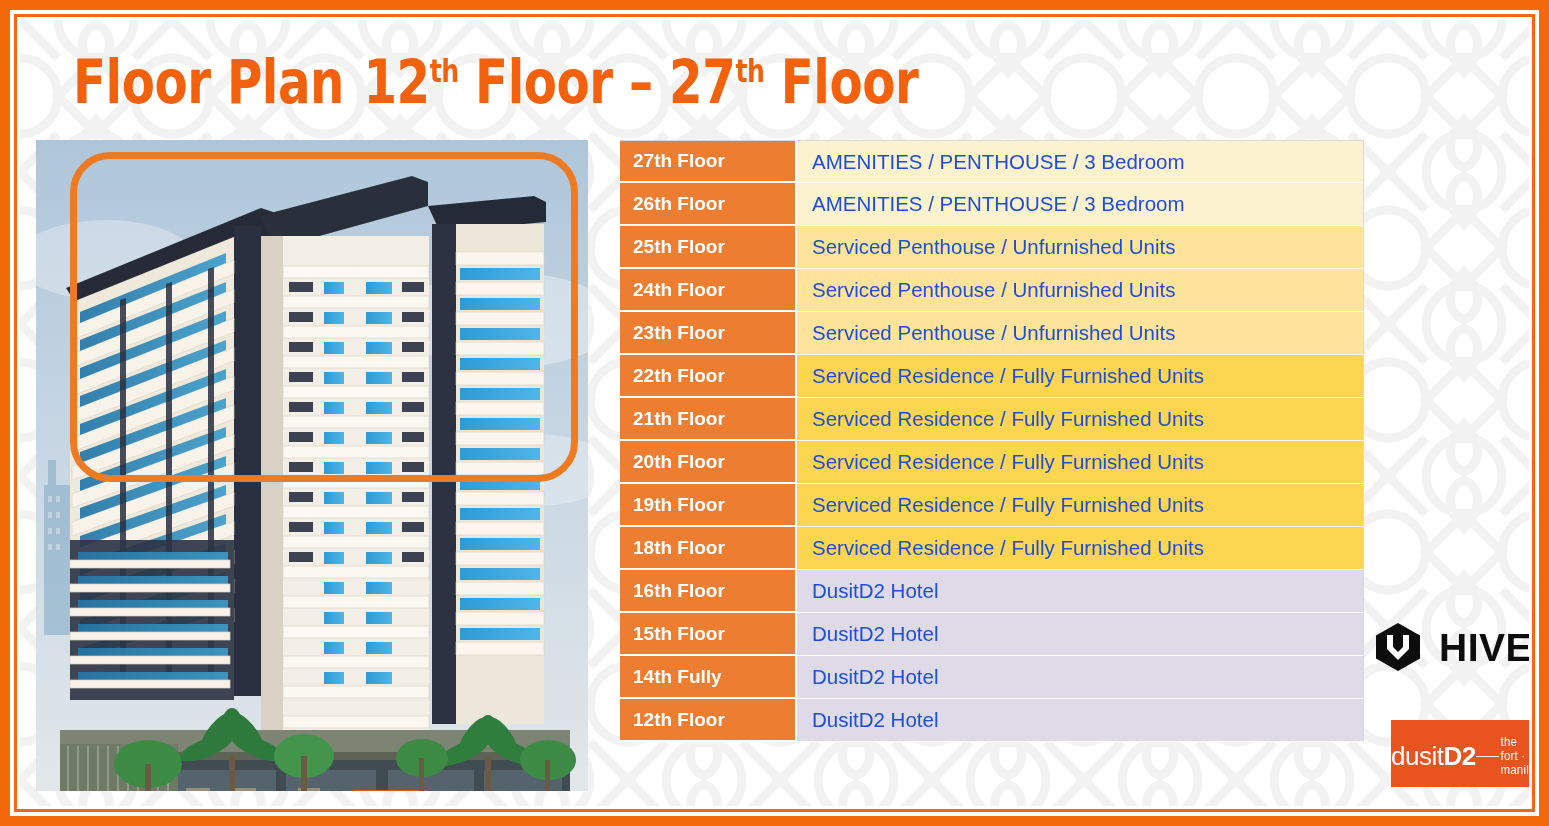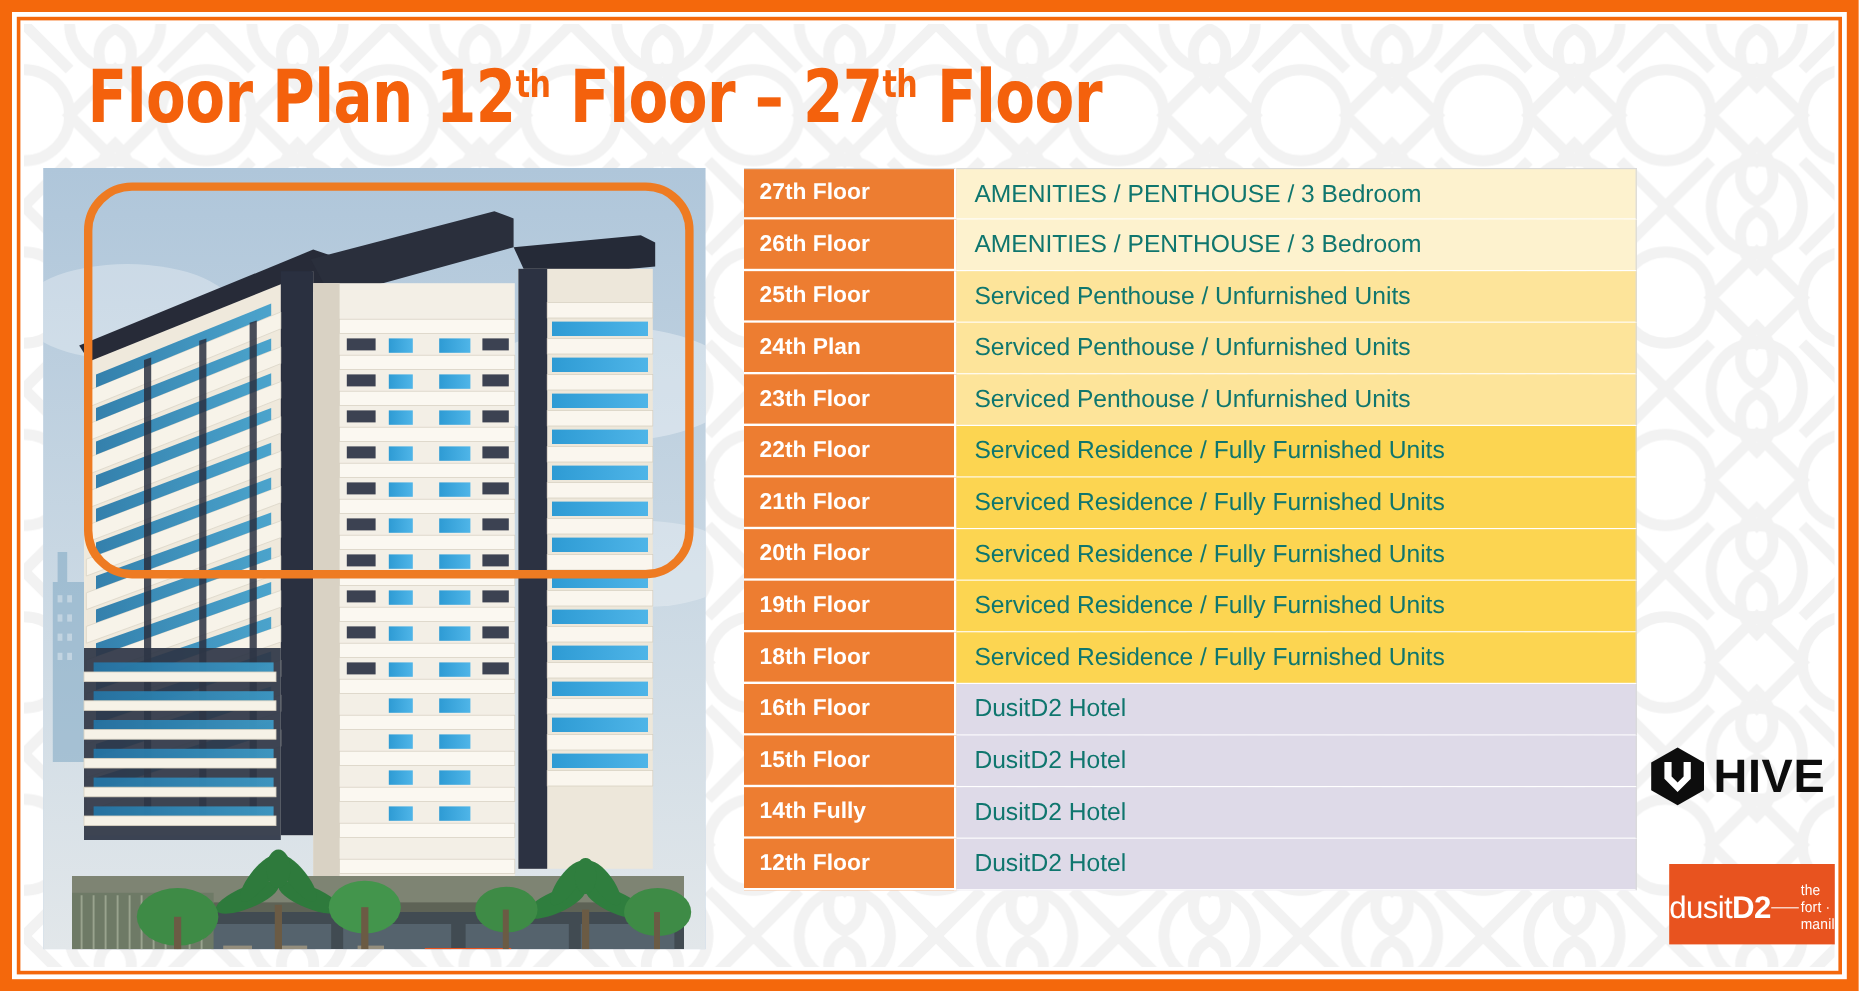--- a/index.html
+++ b/index.html
@@ -109,21 +109,21 @@
     color: #ffffff;
     font-weight: bold;
     font-size: 19px;
     padding-left: 13px;
     border-bottom: 2px solid #ffffff;
     border-right: 2px solid #ffffff;
     font-family: "Liberation Sans", sans-serif;
     white-space: nowrap;
   }
   .floor-desc {
-    color: #0f766e;
+    color: #1d4ed8;
     font-size: 20.5px;
     padding-left: 15px;
     border-bottom: 1px solid #ffffff;
     border-right: 1px solid #d9d9d9;
     font-family: "Liberation Sans", sans-serif;
     white-space: nowrap;
   }
   .floor-table tr:first-child .floor-label,
   .floor-table tr:first-child .floor-desc { border-top: 1px solid #d9d9d9; }
 
@@ -134,21 +134,21 @@
 
   
   .hive-logo {
     position: absolute;
     left: 1354px;
     top: 600px;
     width: 160px;
     height: 54px;
     display: flex;
     align-items: center;
-    gap: 6px;
+    gap: 17px;
   }
   .hive-word {
     font-family: "Liberation Sans", sans-serif;
     font-weight: bold;
     font-size: 39px;
     color: #0d0d0d;
     letter-spacing: 0.5px;
     line-height: 1;
   }
 
@@ -616,21 +616,21 @@
           </tr>
           <tr>
             <td class="floor-label">26th Floor</td>
             <td class="floor-desc band-cream">AMENITIES / PENTHOUSE / 3 Bedroom</td>
           </tr>
           <tr>
             <td class="floor-label">25th Floor</td>
             <td class="floor-desc band-yellow">Serviced Penthouse / Unfurnished Units</td>
           </tr>
           <tr>
-            <td class="floor-label">24th Plan</td>
+            <td class="floor-label">24th Floor</td>
             <td class="floor-desc band-yellow">Serviced Penthouse / Unfurnished Units</td>
           </tr>
           <tr>
             <td class="floor-label">23th Floor</td>
             <td class="floor-desc band-yellow">Serviced Penthouse / Unfurnished Units</td>
           </tr>
           <tr>
             <td class="floor-label">22th Floor</td>
             <td class="floor-desc band-gold">Serviced Residence  / Fully Furnished Units</td>
           </tr>

